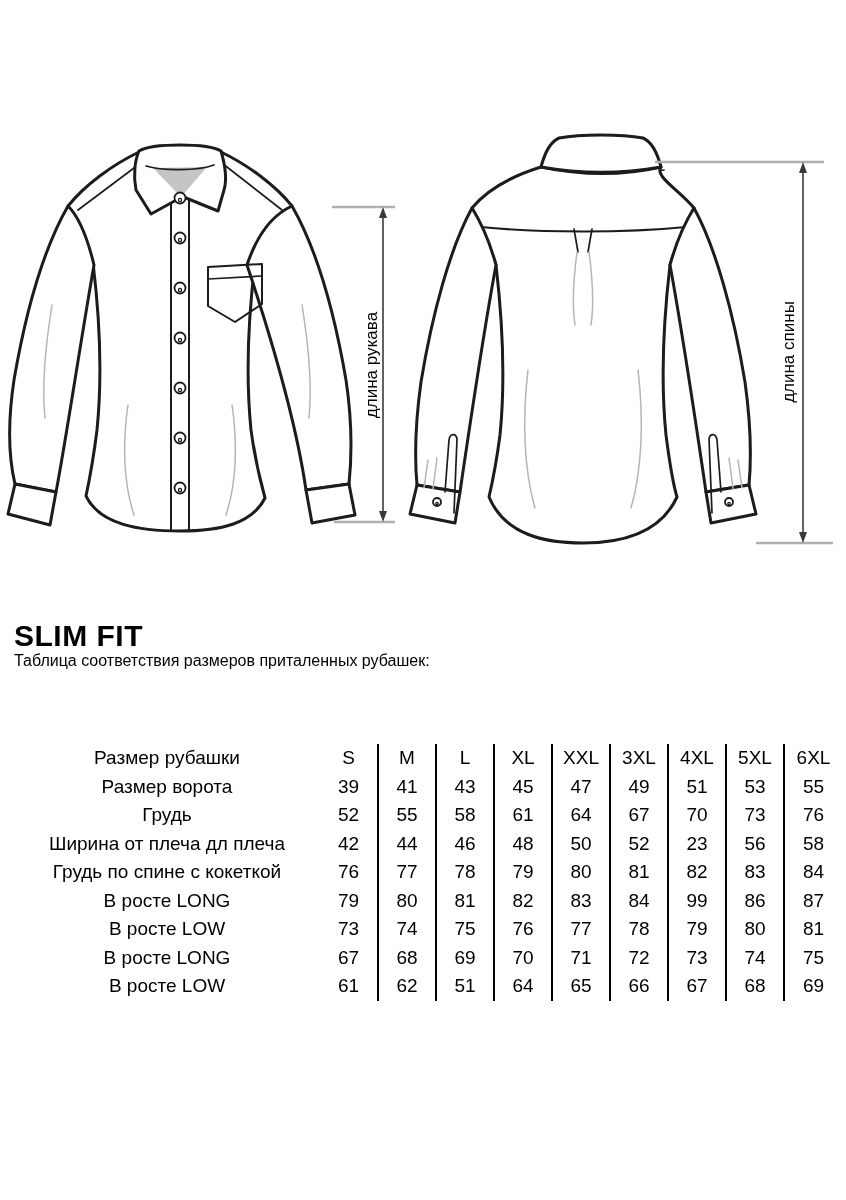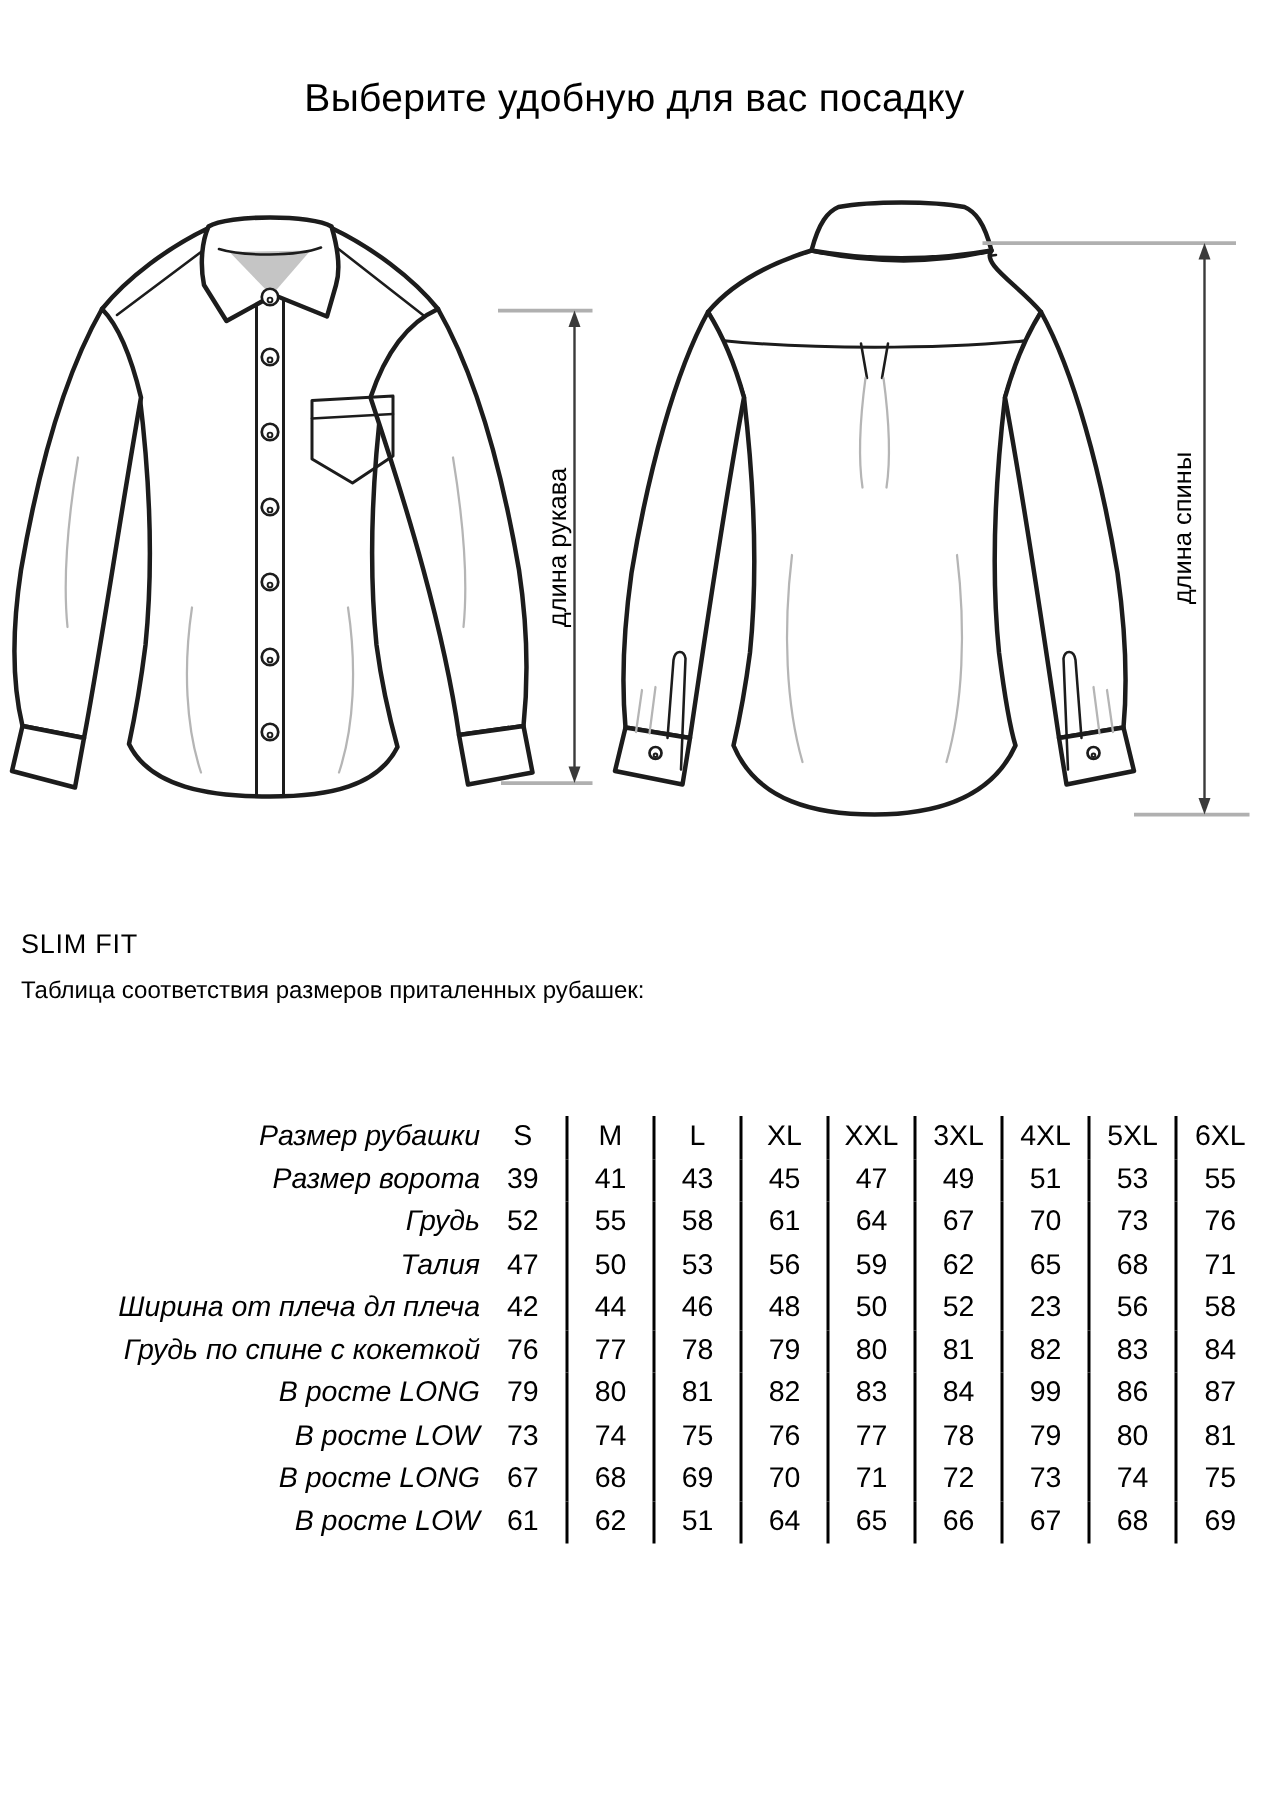--- a/index.html
+++ b/index.html
@@ -18,35 +18,34 @@
   .bl  { fill:none; stroke:var(--line); stroke-width:1.7; stroke-linejoin:round; stroke-linecap:round; }
   .cr  { fill:none; stroke:var(--crease); stroke-width:1.5; stroke-linecap:round; }
   .gf  { fill:var(--collar-fill); stroke:none; }
   .tick{ fill:none; stroke:var(--tick); stroke-width:2.5; }
   .dim { fill:none; stroke:#3a3a3a; stroke-width:1.6; }
   .dimhead { fill:#3a3a3a; stroke:none; }
   .btn { fill:#fff; stroke:var(--line); stroke-width:1.8; }
   .btn-in { fill:none; stroke:var(--line); stroke-width:1.3; }
   .dim-label { font-family:"Liberation Sans",sans-serif; font-size:17px; fill:#000; }
 
-  .fit-heading { position:absolute; top:619px; left:14px; font-size:18px; font-weight:400; letter-spacing:0.5px; }
+  .fit-heading { position:absolute; top:619px; left:14px; font-size:30px; font-weight:700; letter-spacing:0.5px; }
   .subtitle    { position:absolute; top:652px; left:14px; font-size:16px; font-weight:400; }
 
   table.size-table { position:absolute; top:744px; left:14px; border-collapse:collapse;
                      font-size:19px; table-layout:fixed; }
   .size-table td { height:28.5px; width:58px; padding:0; text-align:center; vertical-align:middle; }
   .size-table td.sep { border-left:2px solid #000; }
-  .size-table td.lbl { width:306px; text-align:right;font-style:italic; }
+  .size-table td.lbl { width:306px; text-align:center; }
 </style>
 </head>
 <body>
 
 <div class="page">
 
-  <h1 class="title">Выберите удобную для вас посадку</h1>
 
   <svg class="diagram" width="846" height="480" viewBox="0 0 846 480" aria-hidden="true">
 
     <g>
 
       <path class="ol" d="M139,42 C112,55 85,75 68,96 C80,112 88,134 93,153
                           C100,210 102,270 97,320 C93,352 89,372 86,386
                           C100,415 140,421 180,421 C220,421 252,414 265,388
                           C260,370 255,350 251,320 C246,270 248,210 255,153
                           C260,132 270,110 292,96 C275,75 248,55 221,42
@@ -200,32 +199,20 @@
           <td class="sep">55</td>
           <td class="sep">58</td>
           <td class="sep">61</td>
           <td class="sep">64</td>
           <td class="sep">67</td>
           <td class="sep">70</td>
           <td class="sep">73</td>
           <td class="sep">76</td>
         </tr>
         <tr>
-          <td class="lbl">Талия</td>
-          <td>47</td>
-          <td class="sep">50</td>
-          <td class="sep">53</td>
-          <td class="sep">56</td>
-          <td class="sep">59</td>
-          <td class="sep">62</td>
-          <td class="sep">65</td>
-          <td class="sep">68</td>
-          <td class="sep">71</td>
-        </tr>
-        <tr>
           <td class="lbl">Ширина от плеча дл плеча</td>
           <td>42</td>
           <td class="sep">44</td>
           <td class="sep">46</td>
           <td class="sep">48</td>
           <td class="sep">50</td>
           <td class="sep">52</td>
           <td class="sep">23</td>
           <td class="sep">56</td>
           <td class="sep">58</td>

